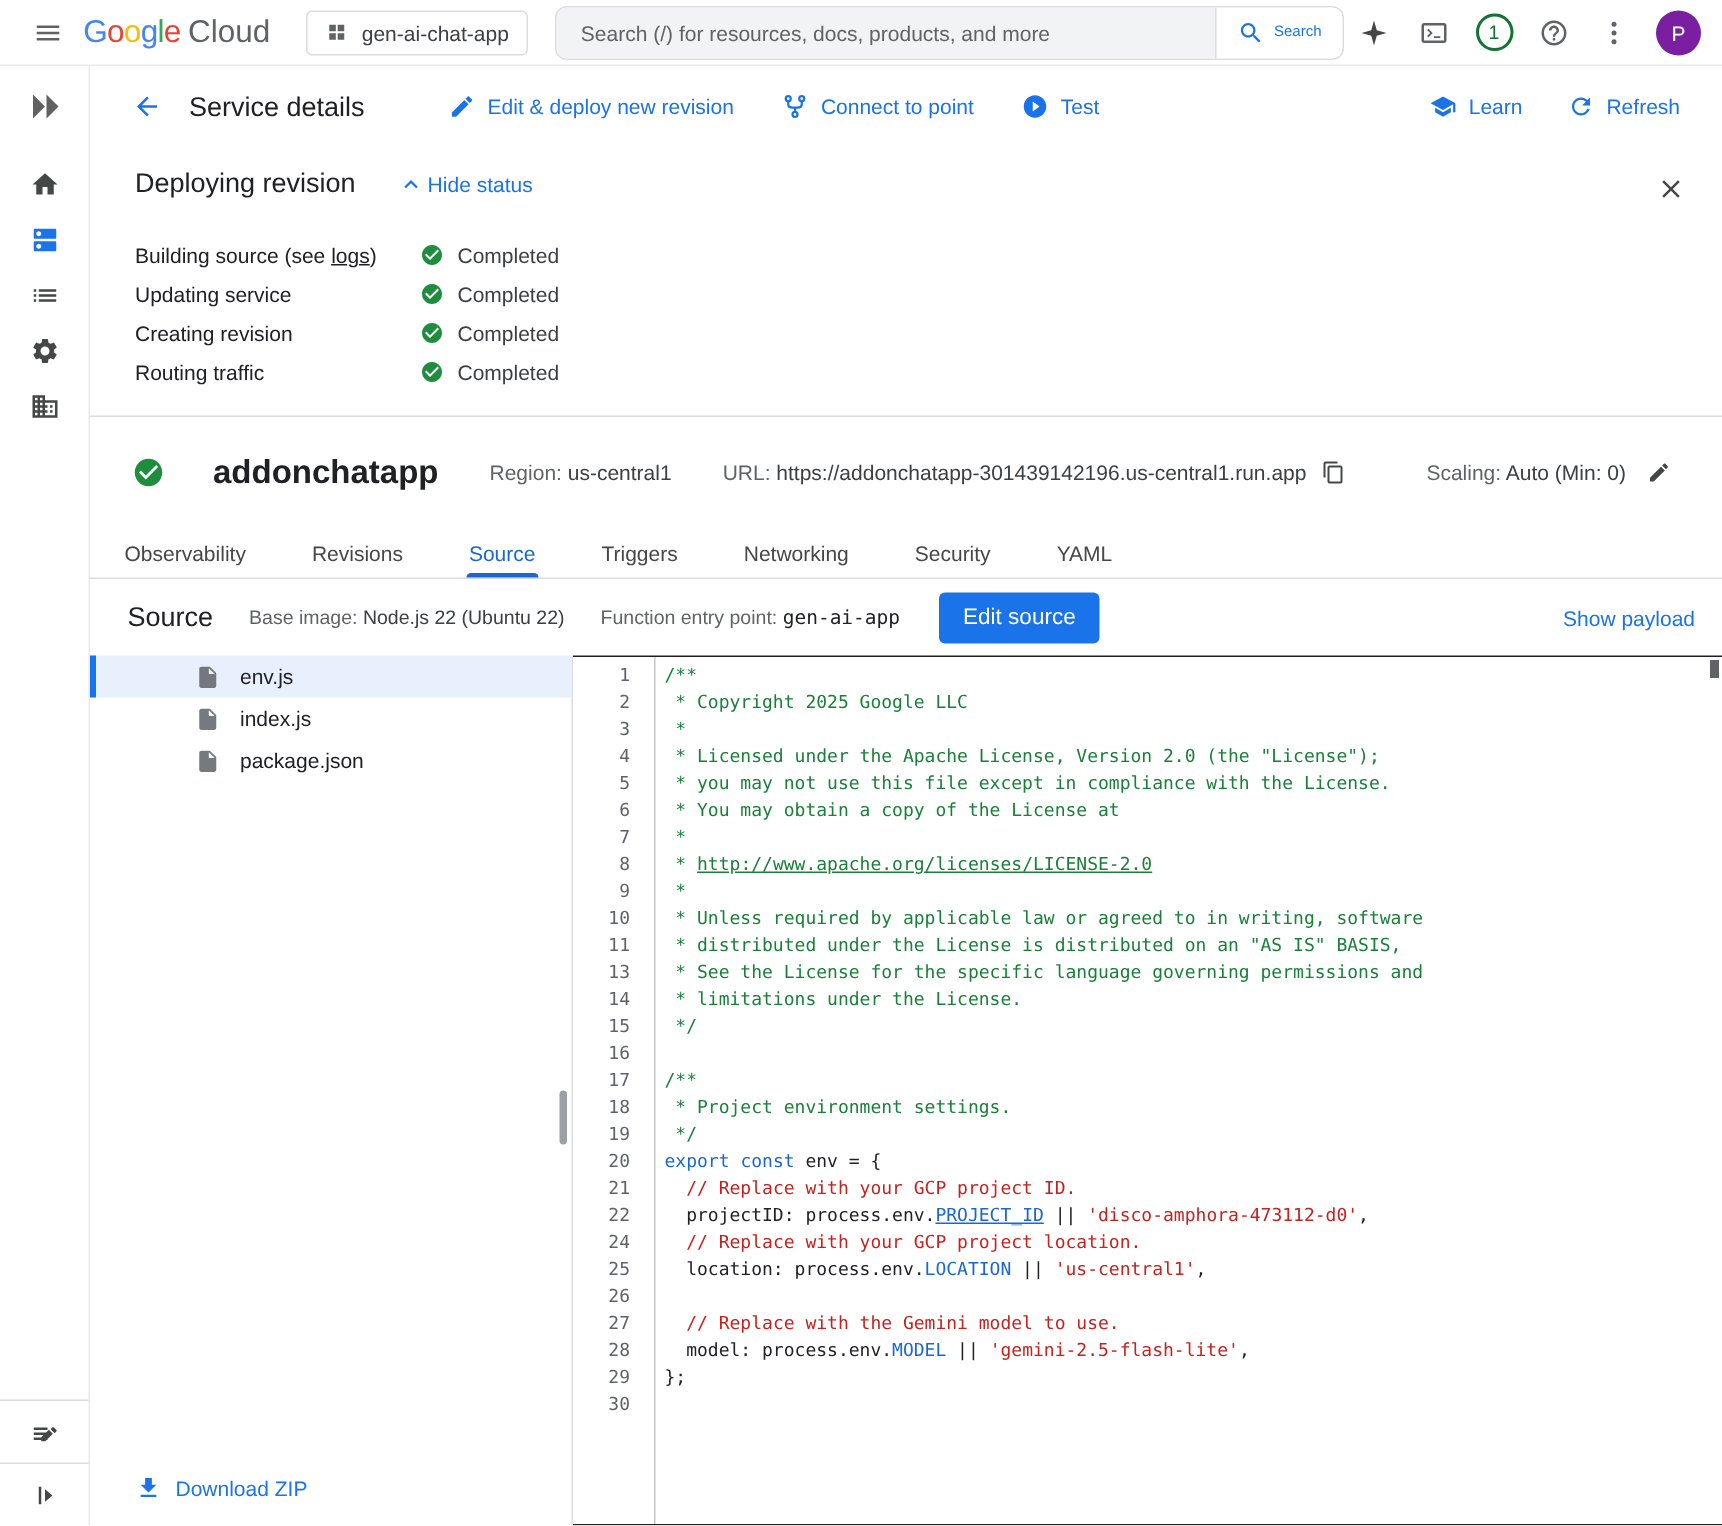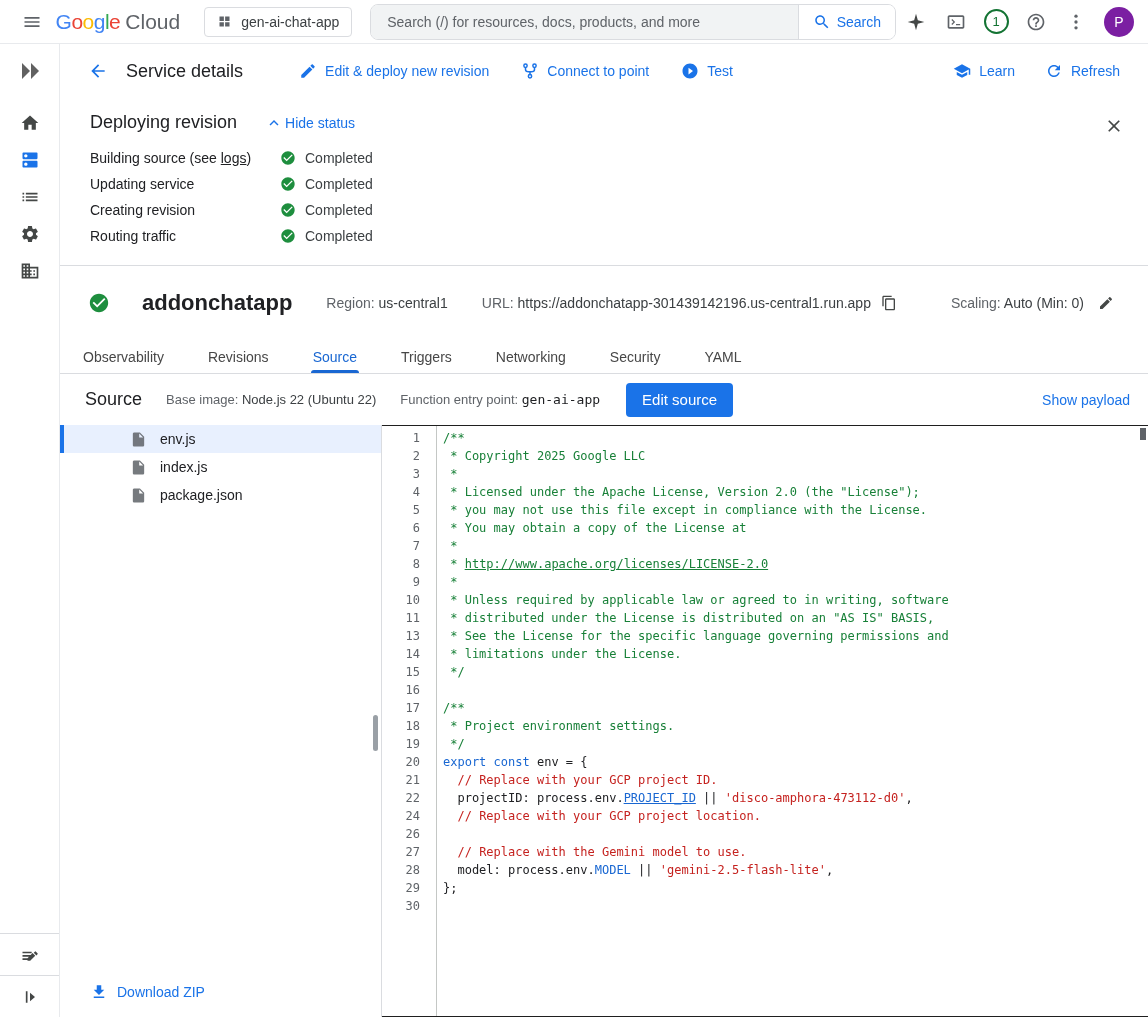--- a/index.html
+++ b/index.html
@@ -19,21 +19,21 @@
   .icon-btn{width:40px;height:40px;display:flex;align-items:center;justify-content:center;border-radius:50%;}
   .icon-btn svg{width:20px;height:20px;fill:#5f6368;}
   .logo{display:flex;align-items:baseline;margin-left:4px;white-space:nowrap;cursor:pointer;}
   .logo-google{font-size:21px;font-weight:500;letter-spacing:-0.5px;}
   .logo-cloud{font-size:21px;color:#5f6368;margin-left:5px;font-weight:400;}
   .project-pill{display:flex;align-items:center;gap:9px;margin-left:24px;height:30px;padding:0 12px;border:1px solid #dadce0;border-radius:4px;font-size:14px;color:#3c4043;cursor:pointer;white-space:nowrap;}
   .project-pill svg{width:15px;height:15px;fill:#5f6368;}
   .searchbar{display:flex;margin-left:18px;width:532px;height:36px;border:1px solid #dadce0;border-radius:8px;overflow:hidden;}
   .search-input{flex:1;border:none;outline:none;background:#f1f3f4;font-size:14px;padding:0 16px;font-family:inherit;color:#202124;}
   .search-input::placeholder{color:#5f6368;}
-  .search-btn{display:flex;align-items:center;gap:6px;background:#fff;border-left:1px solid #dadce0;padding:0 14px;color:var(--accent);font-size:14px;font-weight:500;}
+  .search-btn{display:flex;align-items:center;gap:6px;background:#fff;border-left:1px solid #dadce0;padding:0 14px;color:var(--accent);font-size:10px;font-weight:500;}
   .search-btn svg{width:18px;height:18px;fill:var(--accent);}
   .topbar-icons{margin-left:auto;display:flex;align-items:center;}
   .badge-circle{width:25px;height:25px;border:2px solid var(--badge-green);border-radius:50%;color:var(--badge-green);font-size:13px;font-weight:500;display:flex;align-items:center;justify-content:center;}
   .avatar{width:30px;height:30px;border-radius:50%;background:var(--avatar-bg);color:#fff;font-size:14px;font-weight:500;display:flex;align-items:center;justify-content:center;margin:0 6px 0 8px;cursor:pointer;}
 
   
   .body-row{display:flex;height:973px;}
   .sidenav{width:60px;border-right:1px solid #e8eaed;display:flex;flex-direction:column;align-items:center;flex-shrink:0;}
   .side-logo{height:54px;width:100%;display:flex;align-items:center;justify-content:center;}
   .side-logo svg{width:24px;height:24px;fill:#616161;}
@@ -59,21 +59,21 @@
   .tb-right{margin-left:auto;display:flex;align-items:center;gap:30px;}
 
   
   .deploy-panel{position:relative;padding:14px 30px 16px;border-bottom:1px solid #dadce0;flex-shrink:0;}
   .dp-head{display:flex;align-items:center;gap:28px;}
   .dp-title{font-size:18px;color:#202124;}
   .hide-status{display:flex;align-items:center;gap:2px;color:var(--accent);font-size:14px;font-weight:500;}
   .hide-status svg{width:18px;height:18px;fill:var(--accent);}
   .dp-close{position:absolute;top:8px;right:14px;}
   .dp-close svg{width:20px;height:20px;fill:#444746;}
-  .dp-steps{margin-top:12px;}
+  .dp-steps{margin-top:24px;}
   .dp-row{display:flex;align-items:center;height:26px;}
   .dp-label{width:190px;font-size:14px;color:#202124;}
   .dp-link{text-decoration:underline;cursor:pointer;}
   .dp-status{display:flex;align-items:center;gap:9px;font-size:14px;color:#3c4043;}
   .dp-check svg{width:16px;height:16px;}
 
   
   .service-row{display:flex;align-items:center;height:74px;padding:0 34px 0 28px;flex-shrink:0;}
   .svc-check svg{width:22px;height:22px;fill:#1e8e3e;}
   .svc-name{font-size:22px;color:#202124;margin-left:32px;white-space:nowrap;}
@@ -522,20 +522,24 @@
               </div>
               <div class="code-line">
                 <span class="ln">22</span>
                 <span class="lcode"><span>  projectID: process.env.</span><span class="propu">PROJECT_ID</span><span> || </span><span class="str">'disco-amphora-473112-d0'</span><span>,</span></span>
               </div>
               <div class="code-line">
                 <span class="ln">24</span>
                 <span class="lcode"><span>  </span><span class="lcm">// Replace with your GCP project location.</span></span>
               </div>
               <div class="code-line">
+                <span class="ln">25</span>
+                <span class="lcode"><span>  location: process.env.</span><span class="prop">LOCATION</span><span> || </span><span class="str">'us-central1'</span><span>,</span></span>
+              </div>
+              <div class="code-line">
                 <span class="ln">26</span>
                 <span class="lcode"></span>
               </div>
               <div class="code-line">
                 <span class="ln">27</span>
                 <span class="lcode"><span>  </span><span class="lcm">// Replace with the Gemini model to use.</span></span>
               </div>
               <div class="code-line">
                 <span class="ln">28</span>
                 <span class="lcode"><span>  model: process.env.</span><span class="prop">MODEL</span><span> || </span><span class="str">'gemini-2.5-flash-lite'</span><span>,</span></span>

